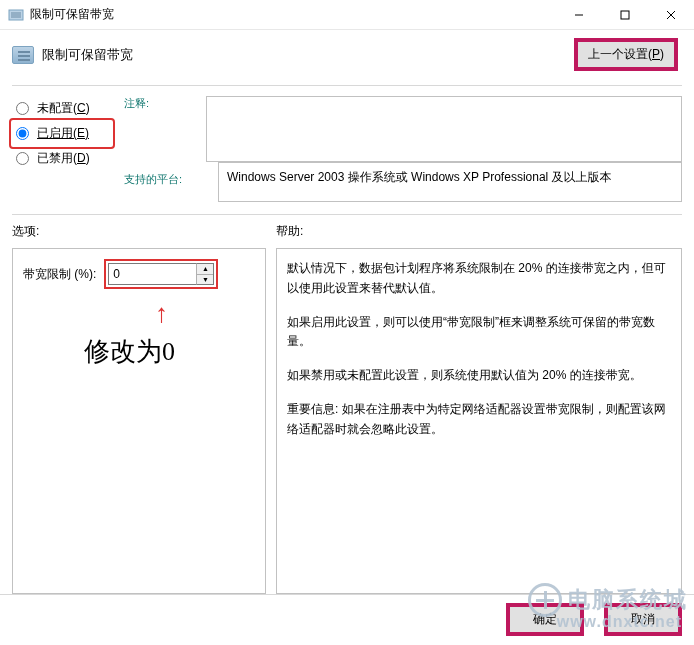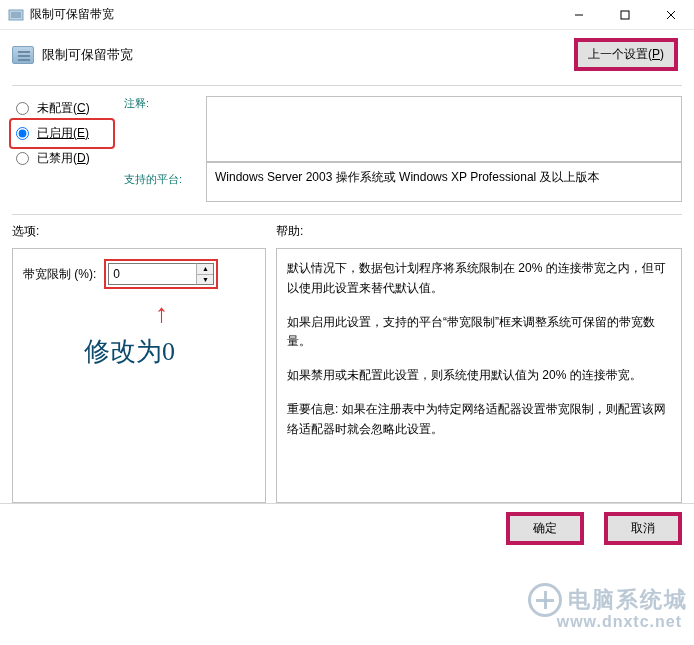--- a/index.html
+++ b/index.html
@@ -92,38 +92,38 @@
   .lbl { color: #0f766e; font-size: 11px; padding-top: 0; }
   .comment-box {
     border: 1px solid #c1c1c1;
     background: #fff;
     height: 66px;
     font-family: inherit; font-size: 12px;
     resize: none;
     overflow-y: scroll;
   }
   .platform-row1 { grid-column: 2; padding-top: 10px; }
-  .platform-row2 { grid-column: 3; padding-top: 10px; }
+  .platform-row2 { grid-column: 3; padding-top: 10px; margin-left: 12px; }
   .platform-box {
     border: 1px solid #c1c1c1;
     background: #fff;
     padding: 6px 8px;
     height: 40px;
     overflow-y: scroll;
   }
   .divider2 { height: 1px; background: #d8d8d8; margin: 12px 12px 8px 12px; }
   
   .oh-row { display: flex; padding: 0 12px 8px 12px; }
   .oh-row .opt { width: 264px; }
   
   .lower {
     display: flex;
     padding: 0 12px;
     gap: 10px;
-    height: 255px;
+    height: 346px;
   }
   .panel {
     border: 1px solid #c1c1c1;
     background: #fff;
     padding: 10px;
     overflow: hidden;
   }
   .panel-left { width: 254px; position: relative; }
   .panel-right { flex: 1; line-height: 1.65; font-size: 12px; overflow-y: auto; }
   .panel-right p { margin: 0 0 14px 0; }
@@ -153,21 +153,21 @@
   
   .anno-arrow {
     position: absolute;
     left: 155px; top: 300px;
     color: #d33; font-size: 26px; line-height: 1;
     pointer-events: none;
   }
   .anno-text {
     position: absolute;
     left: 84px; top: 334px;
-    color: #0c4a6e; font-size: 26px;
+    color: #000000; font-size: 26px;
     font-family: "KaiTi", "STKaiti", serif;
     pointer-events: none;
   }
   
   .bottom {
     border-top: 1px solid #d8d8d8;
     padding: 8px 12px;
     display: flex; justify-content: flex-end; gap: 20px;
   }
   .bottom .btn { min-width: 78px; }
@@ -285,21 +285,21 @@
         <input class="spinner-input" value="0" style="">
         <span class="spinner-btns">
           <div>▲</div>
           <div>▼</div>
         </span>
       </span>
     </div>
   </div>
   <div class="panel panel-right">
     <p>默认情况下，数据包计划程序将系统限制在 20% 的连接带宽之内，但可以使用此设置来替代默认值。</p>
-    <p>如果启用此设置，支持的平台“带宽限制”框来调整系统可保留的带宽数量。</p>
+    <p>如果启用此设置，则可以使用“带宽限制”框来调整系统可保留的带宽数量。</p>
     <p>如果禁用或未配置此设置，则系统使用默认值为 20% 的连接带宽。</p>
     <p>重要信息: 如果在注册表中为特定网络适配器设置带宽限制，则配置该网络适配器时就会忽略此设置。</p>
   </div>
 </div>
 
 <div class="anno-arrow">↑</div>
 <div class="anno-text">修改为0</div>
 
 <div class="bottom">
   <button class="btn"><span>确定</span></button>

